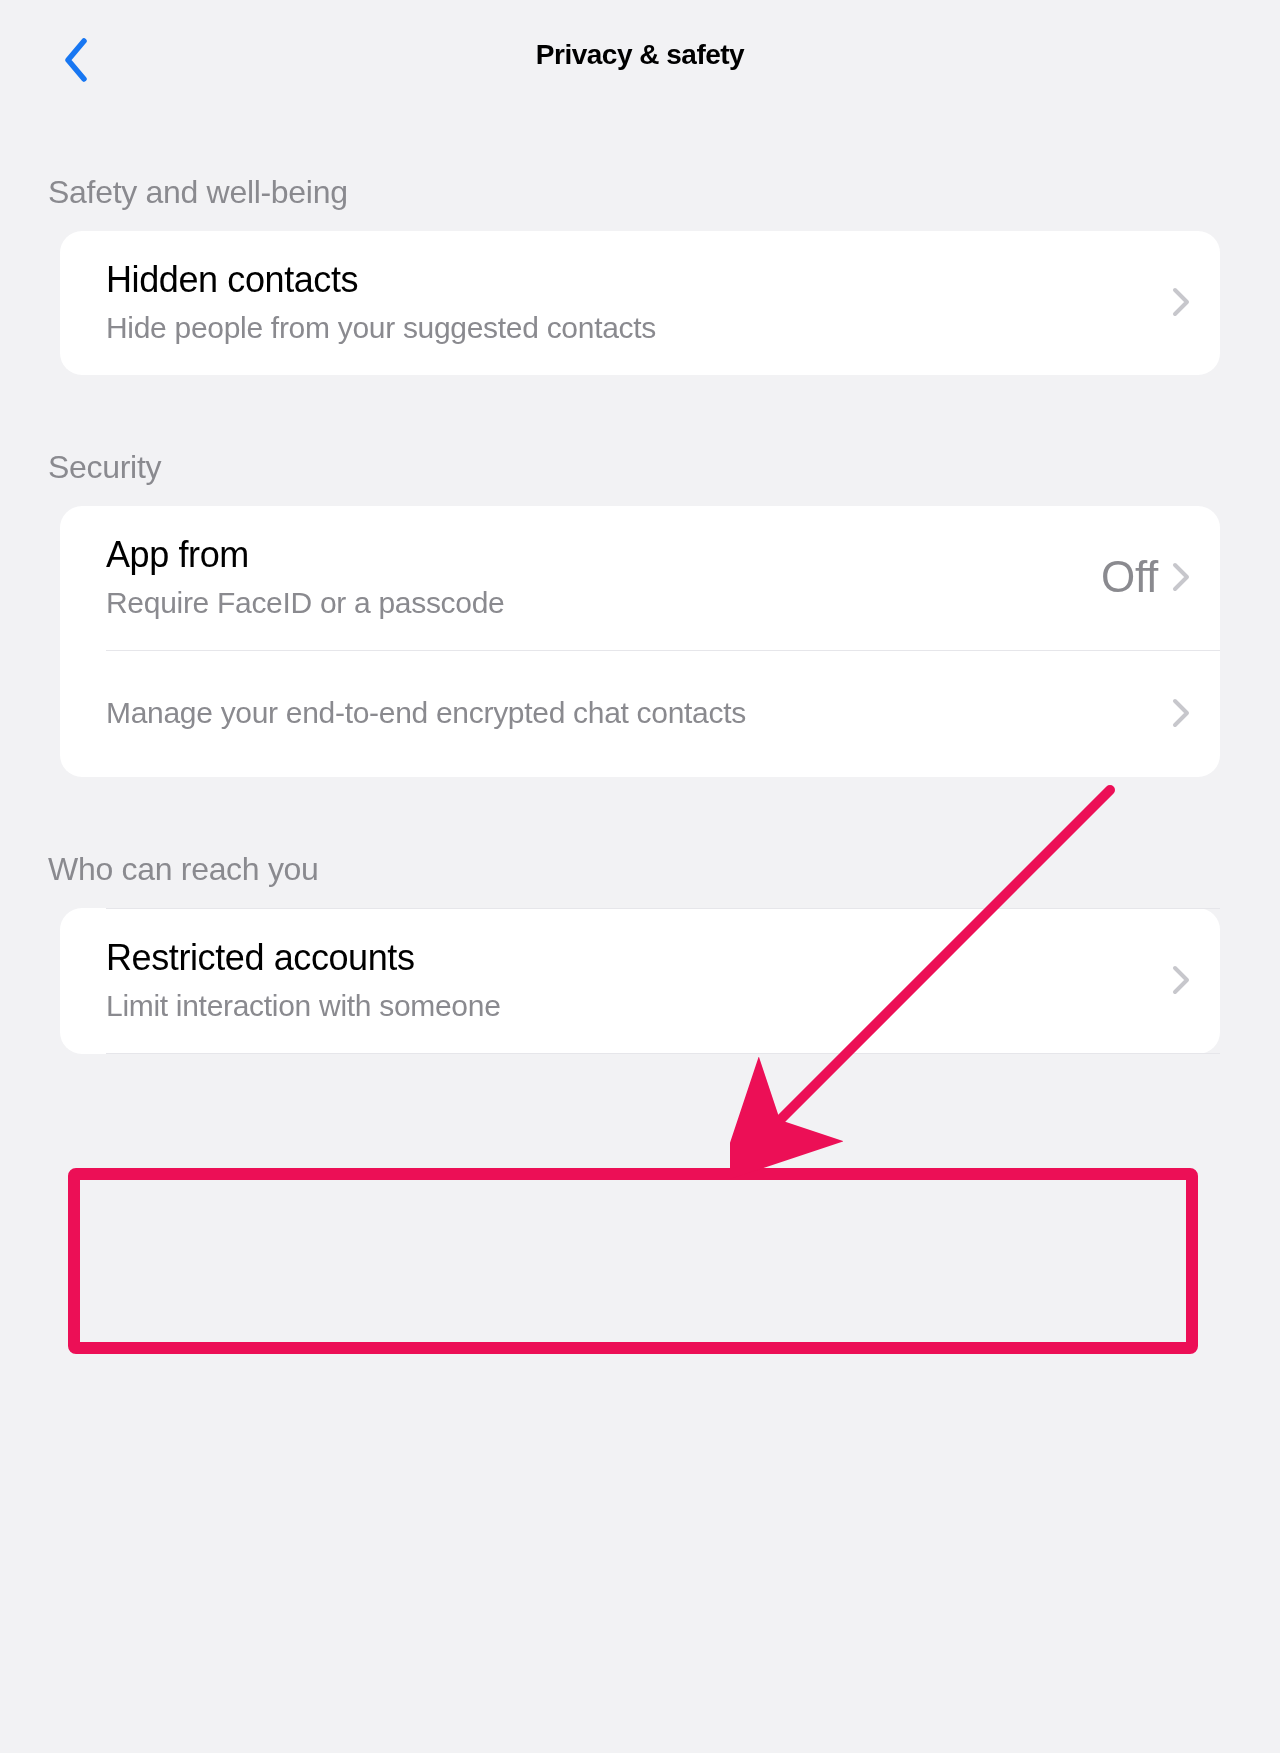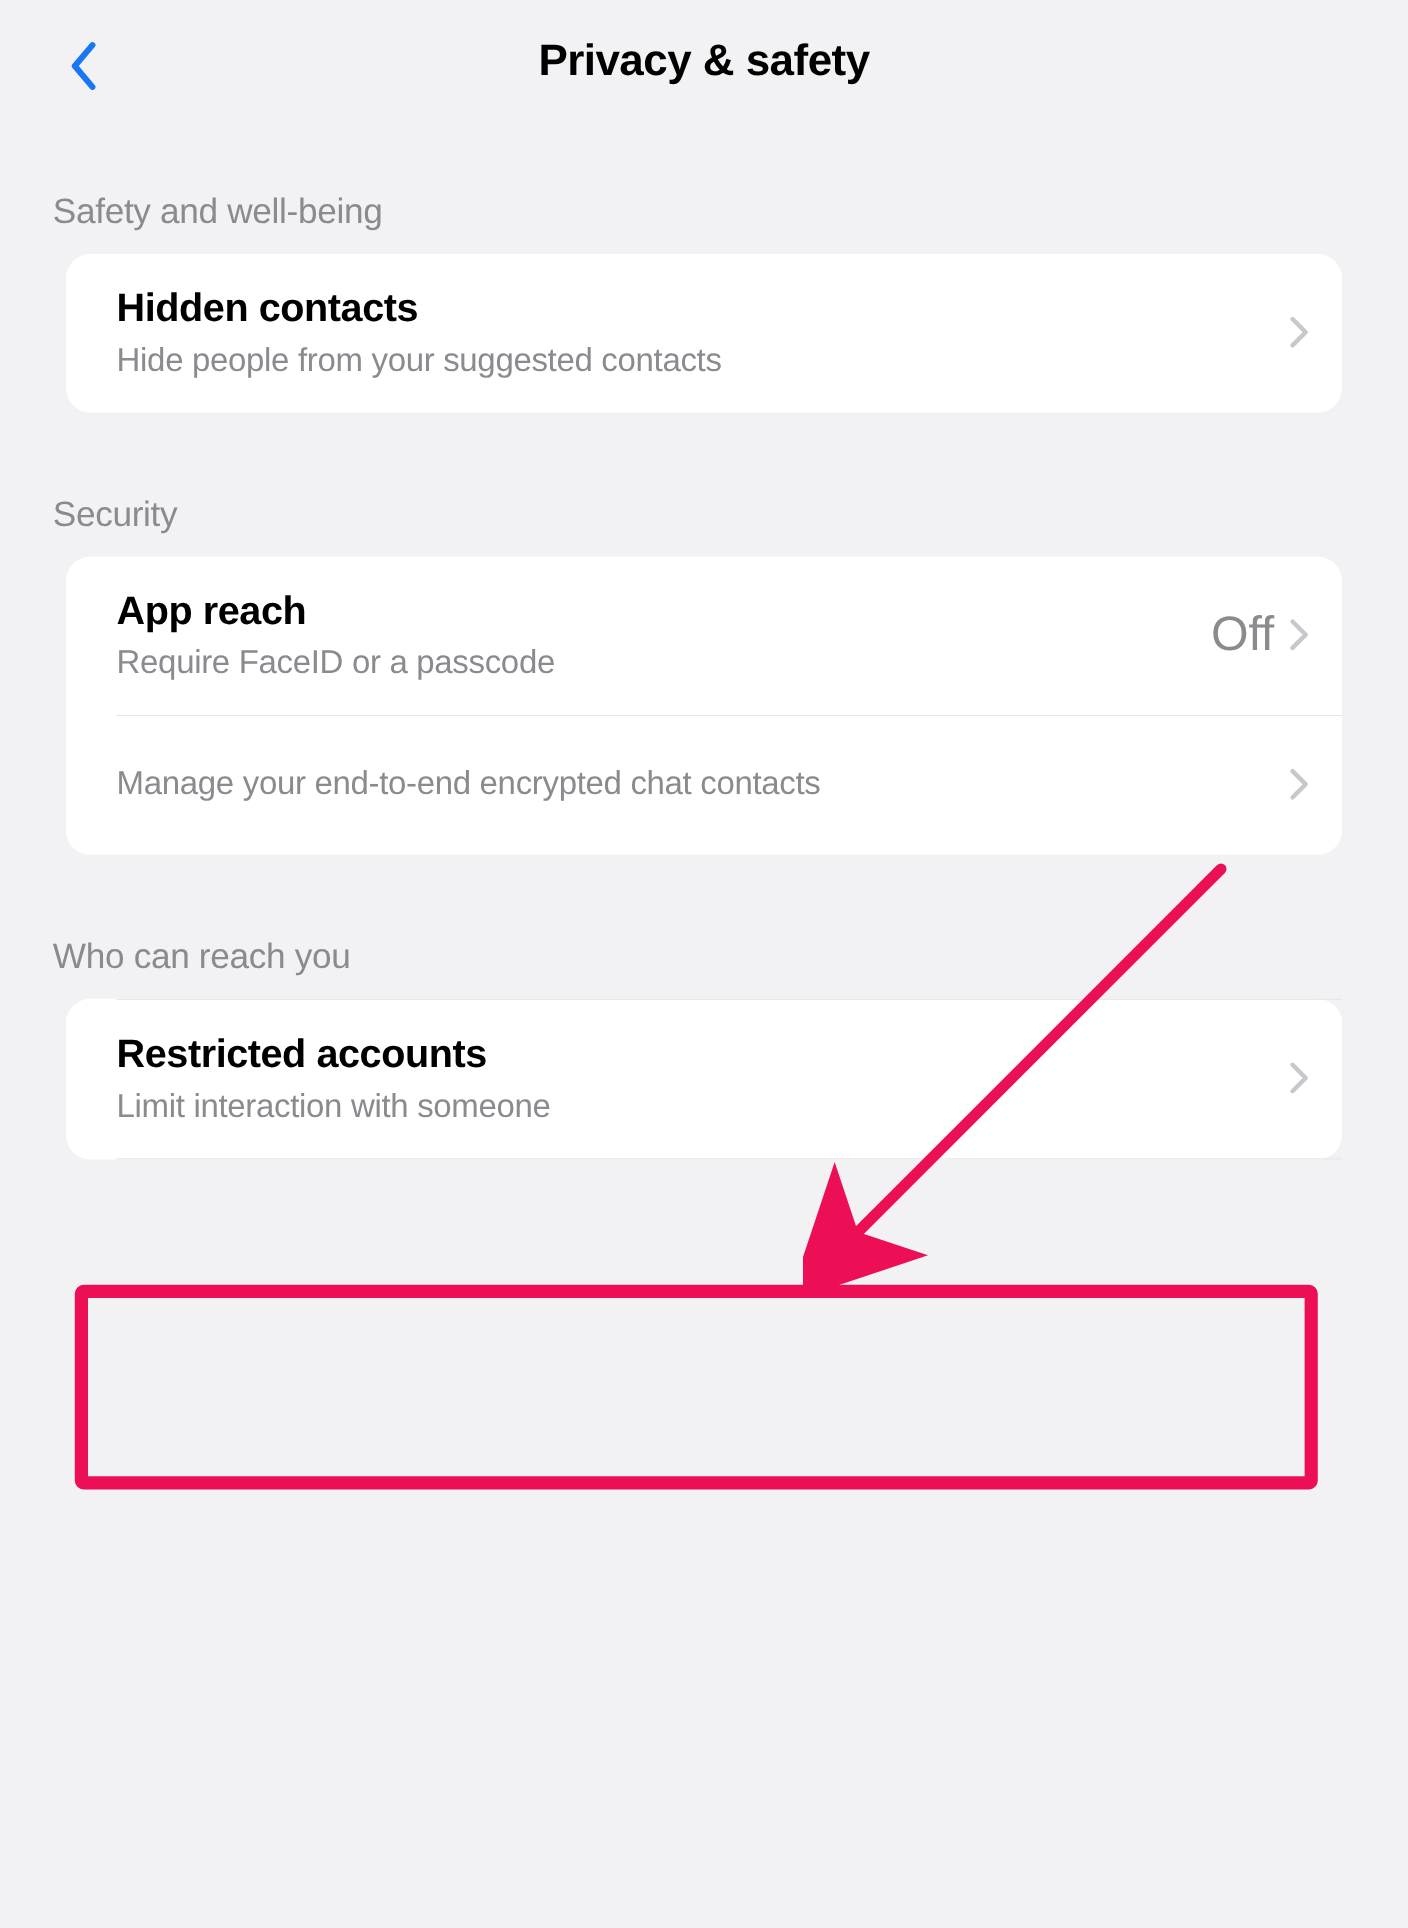--- a/index.html
+++ b/index.html
@@ -28,21 +28,21 @@
       left: 54px;
       top: 30px;
       width: 44px;
       height: 60px;
       display: flex;
       align-items: center;
       justify-content: center;
       cursor: pointer;
     }
     .header-title {
-      font-size: 40px;
+      font-size: 28px;
       font-weight: 700;
       color: #000;
       letter-spacing: -0.5px;
     }
     .section-header {
       font-size: 32px;
       font-weight: 500;
       color: #8a8a8f;
       padding: 0 60px 20px 48px;
       letter-spacing: -0.3px;
@@ -59,21 +59,21 @@
       position: relative;
       display: flex;
       align-items: center;
       padding: 28px 30px 30px 46px;
       cursor: pointer;
       min-height: 126px;
     }
     .row-text { flex: 1 1 auto; min-width: 0; }
     .row-title {
       font-size: 36px;
-      font-weight: 700;
+      font-weight: 400;
       color: #000;
       letter-spacing: -0.4px;
       margin-bottom: 10px;
     }
     .row-subtitle {
       font-size: 30px;
       font-weight: 400;
       color: #8a8a8f;
       letter-spacing: -0.3px;
     }
@@ -141,21 +141,21 @@
             <path d="M3 3 L15 15 L3 27" stroke="#c7c7cc" stroke-width="4" stroke-linecap="round" stroke-linejoin="round"></path>
           </svg>
       </span>
     </div>
   </div>
 
   <div class="section-header section-gap-top-2">Security</div>
   <div class="card">
     <div class="row">
       <div class="row-text">
-        <div class="row-title">App reach</div>
+        <div class="row-title">App from</div>
         <div class="row-subtitle">Require FaceID or a passcode</div>
       </div>
       <span class="row-value">Off</span>
       <span class="chevron">
         <svg width="18" height="30" viewBox="0 0 18 30" fill="none">
             <path d="M3 3 L15 15 L3 27" stroke="#c7c7cc" stroke-width="4" stroke-linecap="round" stroke-linejoin="round"></path>
           </svg>
       </span>
     </div>
     <div class="divider"></div>

